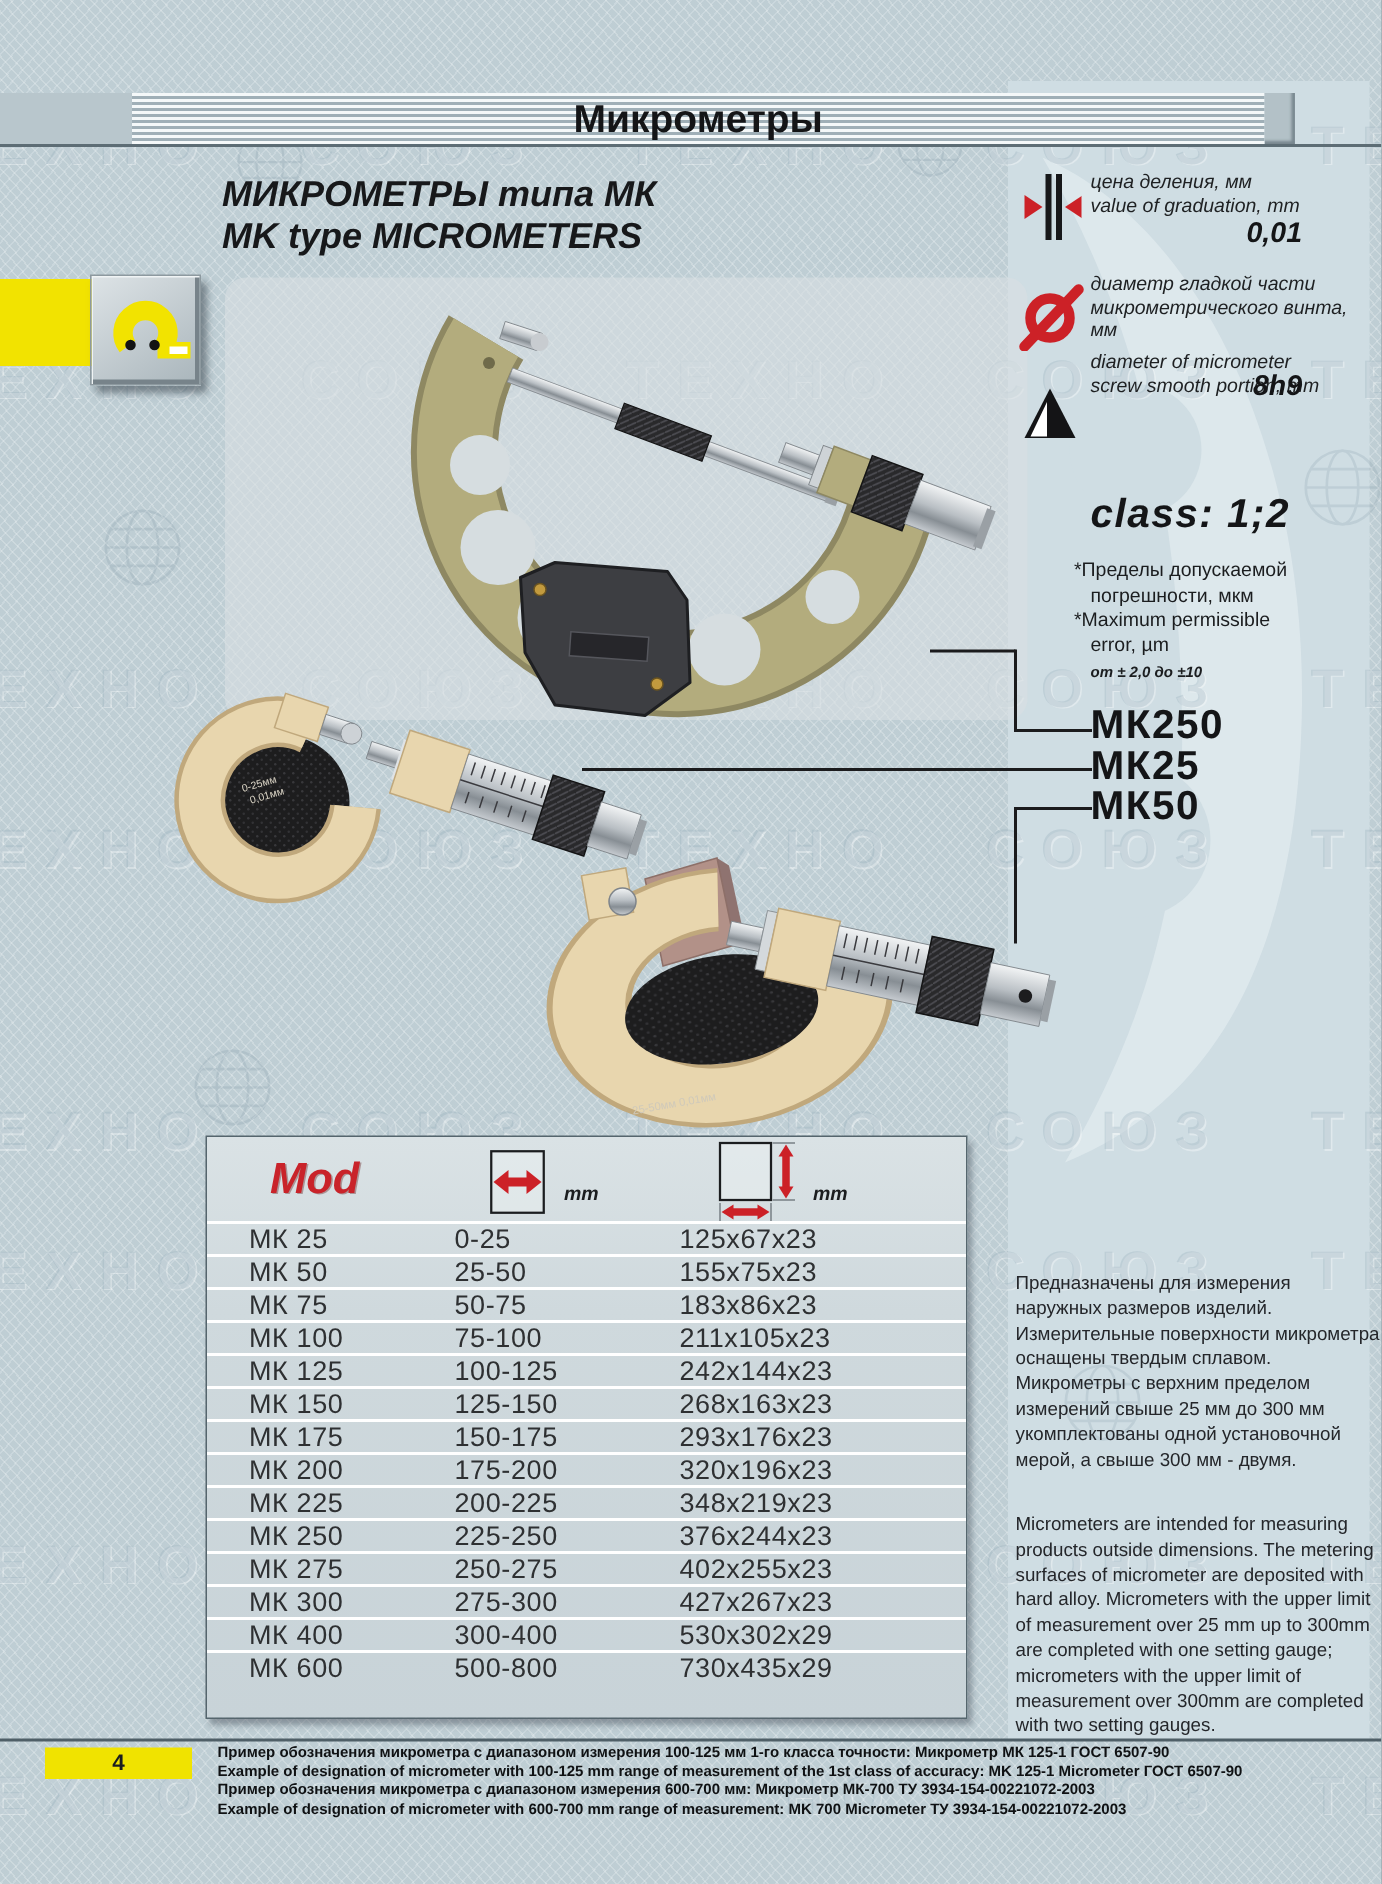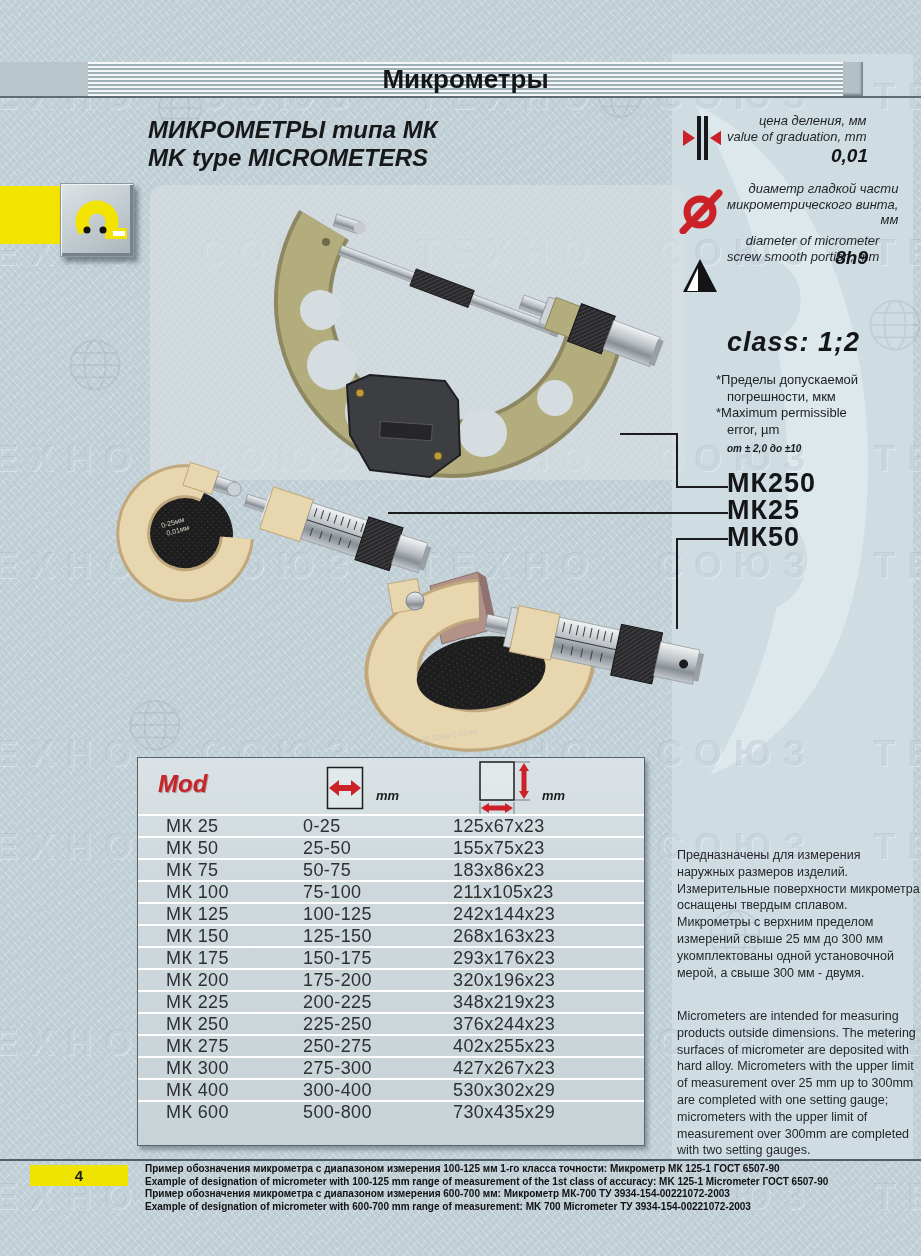--- a/index.html
+++ b/index.html
@@ -24,35 +24,35 @@
   .bar-cap-right{left:843px;top:62px;width:20px;height:34px;background:#b3c1c7;box-shadow:inset -2px -2px 2px rgba(80,95,105,.6);}
   .hdr-underline{left:0;top:96px;width:921px;height:2px;background:#5d6d75;}
   .page-title{left:88px;top:64px;width:755px;text-align:center;font-size:26px;font-weight:800;color:#141517;}
   
   .subtitle{left:148px;top:116px;font-size:24px;font-weight:800;font-style:italic;line-height:28px;color:#17181a;}
   
   .logo-strip{left:0;top:186px;width:62px;height:58px;background:#f2e300;}
   .logo-tile{left:60px;top:183px;width:74px;height:74px;background:linear-gradient(145deg,#dde3e6,#a9b5bb);
      border:1px solid #8d999f;box-shadow:inset 1px 1px 0 #f0f4f5, inset -3px -3px 0 #77838a, 4px 5px 5px rgba(55,65,75,.55);}
   
-  .spec-label{font-size:13px;font-style:italic;line-height:15.5px;color:#1e2022;white-space:pre-line;text-align:right;}
+  .spec-label{font-size:13px;font-style:italic;line-height:15.5px;color:#1e2022;white-space:pre-line;}
   .spec-value{font-size:19px;font-weight:800;font-style:italic;color:#141517;text-align:right;width:88px;}
   .class-text{left:727px;top:327px;font-size:27px;font-weight:800;font-style:italic;letter-spacing:1px;color:#141517;}
   .err-block{left:716px;top:372px;width:175px;font-size:13px;line-height:16.5px;color:#1b1d1f;}
   .err-block .indent{margin-left:11px;}
   .err-value{margin-left:11px;margin-top:3px;font-size:10px;font-weight:800;font-style:italic;}
   
   .mk-label{left:727px;font-size:27px;font-weight:800;line-height:27px;letter-spacing:1px;color:#141517;}
   .conn{background:#1b1b1d;}
   
   .spec-table{left:137px;top:757px;width:508px;height:389px;border:1px solid #55656d;
      background:linear-gradient(180deg,#dae2e5 0%,#cfd9dd 30%,#c8d3d8 100%);
      box-shadow:3px 4px 4px rgba(66,76,86,.45);}
   .thead{position:relative;height:56px;}
-  .mod-hdr{left:20px;top:12px;font-size:24px;font-weight:800;font-style:italic;color:#c9232a;text-shadow:1px 1px 0 rgba(90,10,10,.35);}
+  .mod-hdr{left:42px;top:12px;font-size:29px;font-weight:800;font-style:italic;color:#c9232a;text-shadow:1px 1px 0 rgba(90,10,10,.35);}
   .unit{font-size:13px;font-weight:700;font-style:italic;color:#1b1d1f;}
   .trow{display:flex;height:22px;border-top:2px solid #ffffff;line-height:20px;font-size:18px;color:#2e3032;letter-spacing:.4px;}
   .trow .c1{width:165px;padding-left:28px;}
   .trow .c2{width:150px;}
   .trow .c3{flex:1;}
   
   .desc{width:243px;font-size:12.5px;line-height:16.8px;color:#24262a;}
   
   .footer-line{left:0;top:1159px;width:921px;height:2px;background:#4f5f67;}
   .page-num{left:30px;top:1165px;width:98px;height:21px;background:#f0e300;text-align:center;

